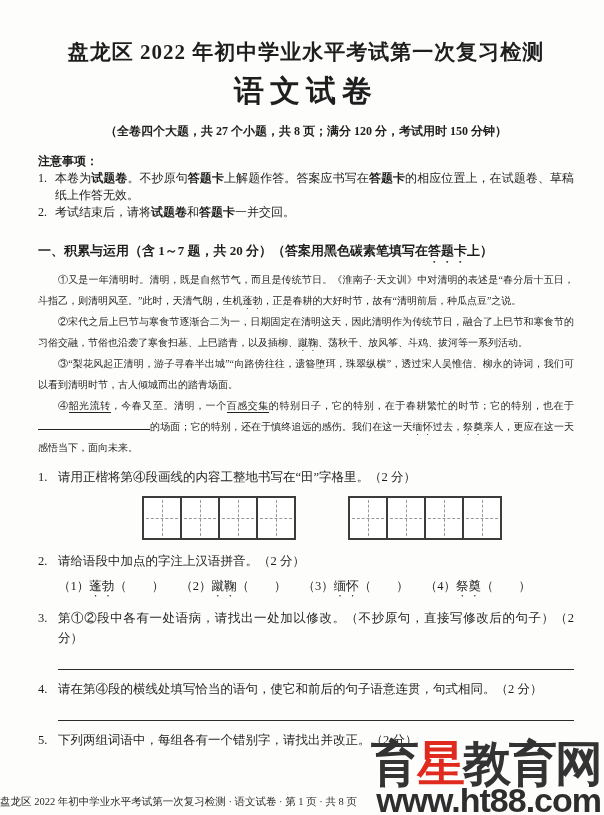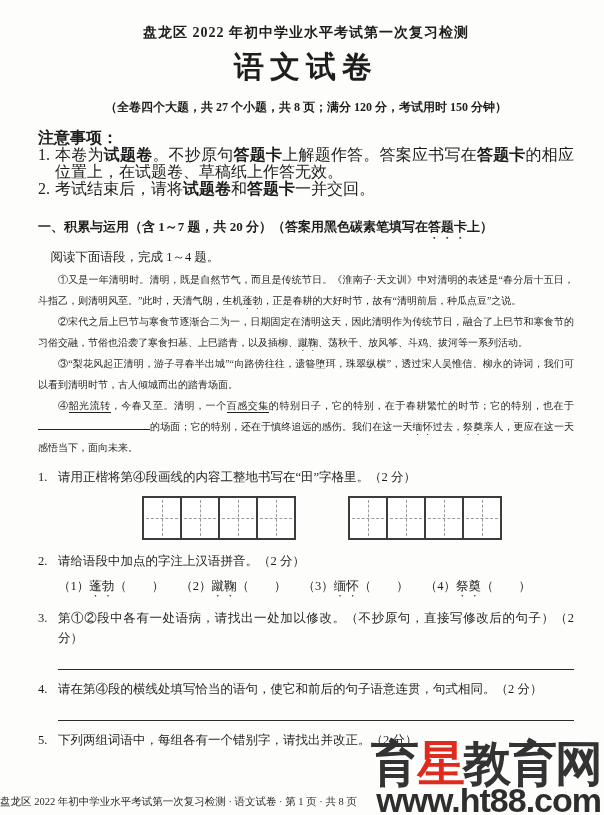--- a/index.html
+++ b/index.html
@@ -7,26 +7,26 @@
   body {
     position: relative;
     background: #fdfdfc;
     color: #1e1e1e;
     font-family: "Liberation Serif", serif;
     overflow: hidden;
   }
   .page { padding: 24px 30px 0 38px; }
 
   
-  .title1 { text-align: center; font-size: 14px; font-weight: bold; letter-spacing: 1px; }
+  .title1 { text-align: center; font-size: 21px; font-weight: bold; letter-spacing: 1px; margin-top: 14px; }
   .title2 { text-align: center; font-size: 30px; font-weight: bold; letter-spacing: 6px; margin-top: 5px; }
   .subtitle { text-align: center; font-size: 12px; font-weight: bold; margin-top: 11px; }
 
   
-  .notice { margin-top: 13px; font-size: 16px; line-height: 17px; }
+  .notice { margin-top: 13px; font-size: 12px; line-height: 17px; }
   .notice-heading { font-weight: bold; }
   .n-item { display: flex; }
   .n-no { flex: none; width: 17px; }
   .n-body { flex: 1; text-align: justify; }
 
   
   .section-heading { margin-top: 21px; font-size: 13px; font-weight: bold; }
   .intro { margin-top: 7px; font-size: 12.5px; text-indent: 1em; }
 
   
@@ -89,21 +89,20 @@
       <span class="n-no">1.</span>
       <span class="n-body"><span>本卷为</span><span class="seg-b">试题卷</span><span>。不抄原句</span><span class="seg-b">答题卡</span><span>上解题作答。答案应书写在</span><span class="seg-b">答题卡</span><span>的相应位置上，在试题卷、草稿纸上作答无效。</span></span>
     </div>
     <div class="n-item">
       <span class="n-no">2.</span>
       <span class="n-body"><span>考试结束后，请将</span><span class="seg-b">试题卷</span><span>和</span><span class="seg-b">答题卡</span><span>一并交回。</span></span>
     </div>
   </div>
 
   <div class="section-heading"><span class="seg-b">一、积累与运用（含 1～7 题，共 20 分）（答案用黑色碳素笔填写在</span><span class="seg-b seg-d">答题卡</span><span class="seg-b">上）</span></div>
-  <div class="intro">阅读下面语段，完成 1～4 题。</div>
 
   <div class="passage">
     <p><span>①又是一年清明时。清明，既是自然节气，而且是传统节日。《淮南子·天文训》中对清明的表述是“春分后十五日，斗指乙，则清明风至。”此时，天清气朗，生机</span><span class="seg-d">蓬勃</span><span>，正是春耕的大好时节，故有“清明前后，种瓜点豆”之说。</span></p>
     <p><span>②宋代之后上巳节与寒食节逐渐合二为一，日期固定在清明这天，因此清明作为传统节日，融合了上巳节和寒食节的习俗交融，节俗也沿袭了寒食扫墓、上巳踏青，以及插柳、</span><span class="seg-d">蹴鞠</span><span>、荡秋千、放风筝、斗鸡、拔河等一系列活动。</span></p>
     <p><span>③“梨花风起正清明，游子寻春半出城”“向路傍往往，遗簪堕珥，珠翠纵横”，透过宋人吴惟信、柳永的诗词，我们可以看到清明时节，古人倾城而出的踏青场面。</span></p>
     <p><span>④</span><span class="seg-u">韶光流转</span><span>，今春又至。清明，一个</span><span class="seg-u">百感交集</span><span>的特别日子，它的特别，在于春耕繁忙的时节；它的特别，也在于</span><span class="seg-blank"></span><span>的场面；它的特别，还在于慎终追远的感伤。我们在这一天</span><span class="seg-d">缅怀</span><span>过去，</span><span class="seg-d">祭奠</span><span>亲人，更应在这一天感悟当下，面向未来。</span></p>
   </div>
 
   <div class="questions">
 

